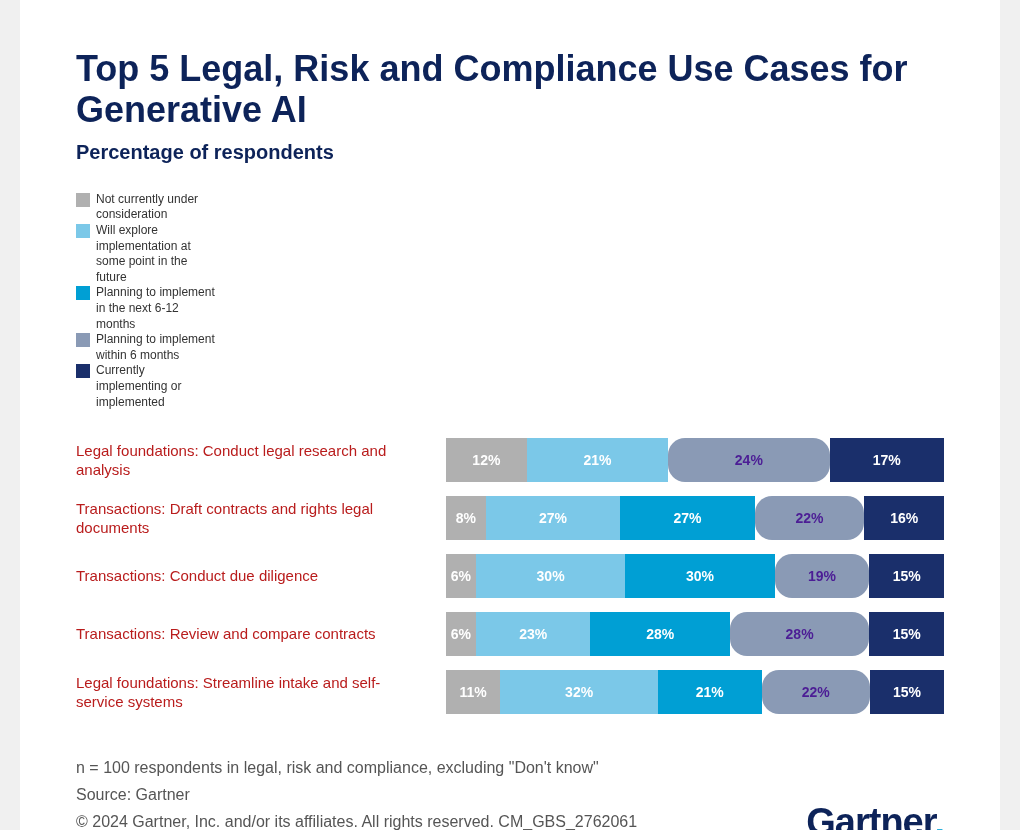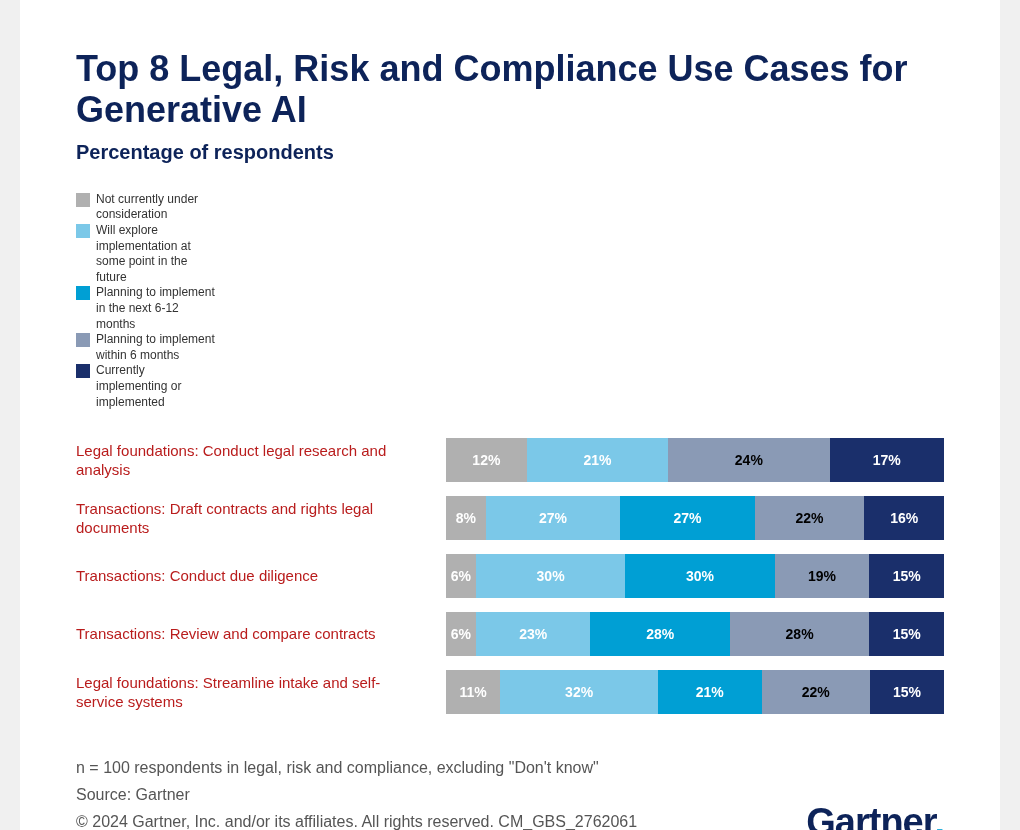--- a/index.html
+++ b/index.html
@@ -82,21 +82,21 @@
       align-items: center;
       justify-content: center;
       font-size: 14px;
       font-weight: 700;
       color: #fff;
       height: 100%;
     }
     .seg-gray { background: #b0b0b0; color: #fff; }
     .seg-lightblue { background: #7bc8e8; color: #fff; }
     .seg-blue { background: #009fd4; color: #fff; }
-    .seg-medgray { background: #8a9ab5; color: #000000; }
+    .seg-medgray { background: #8a9ab5; color: #4c1d95; border-radius: 17px; }
     .seg-darkblue { background: #1a2f6b; color: #fff; }
 
     .footer-notes {
       margin-top: 40px;
       font-size: 16px;
       color: #555;
       line-height: 1.7;
     }
     .gartner-logo {
       position: absolute;
@@ -109,21 +109,21 @@
       letter-spacing: -1px;
     }
     .gartner-dot {
       color: #009fd4;
     }
   </style>
 </head>
 <body>
 
 <div class="card">
-  <h1 class="main-title">Top 8 Legal, Risk and Compliance Use Cases for Generative AI</h1>
+  <h1 class="main-title">Top 5 Legal, Risk and Compliance Use Cases for Generative AI</h1>
   <p class="subtitle">Percentage of respondents</p>
 
   <div class="legend" id="legend-container">
       <div class="legend-item">
         <div class="legend-swatch" style="background: rgb(176, 176, 176);"></div>
         <span>Not currently under consideration</span>
       </div>
       <div class="legend-item">
         <div class="legend-swatch" style="background: rgb(123, 200, 232);"></div>
         <span>Will explore implementation at some point in the future</span>

